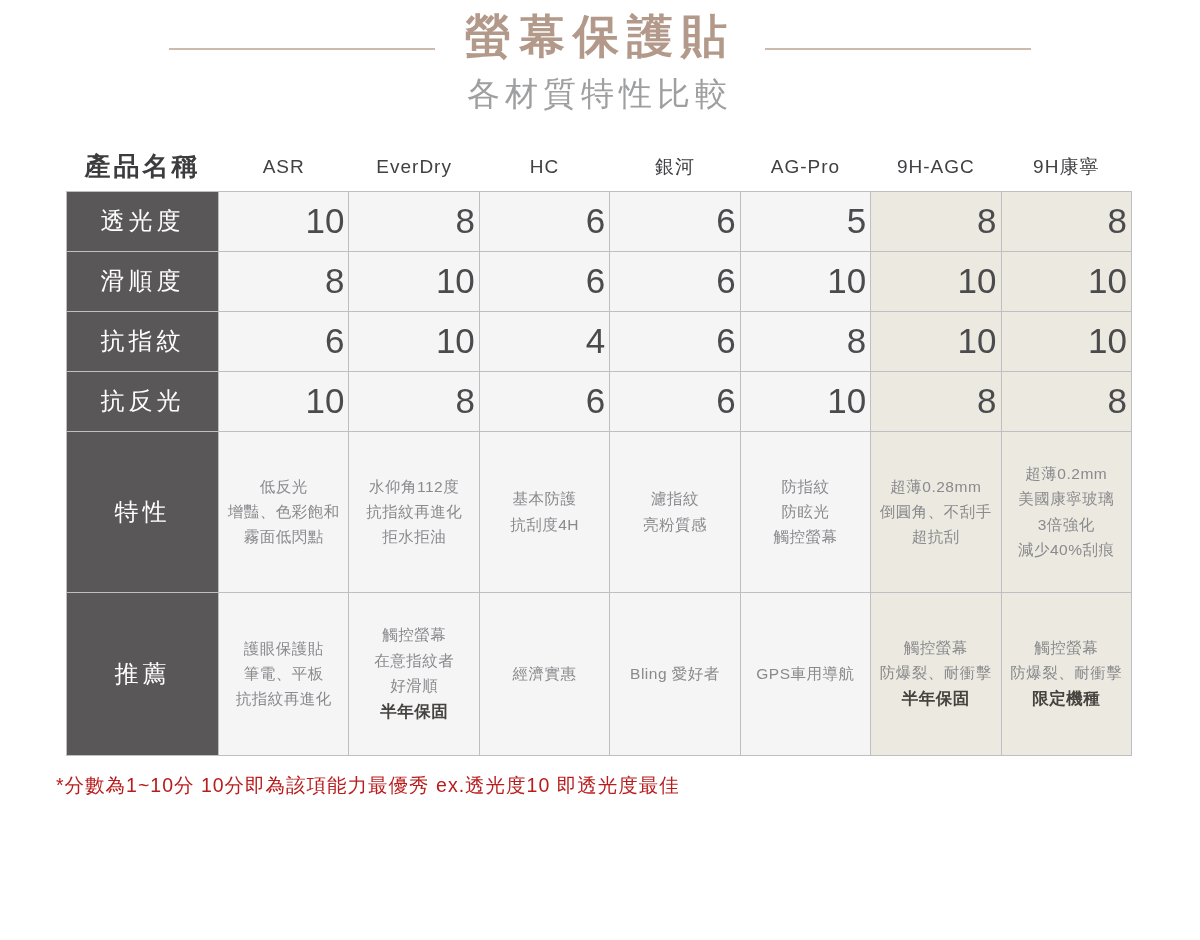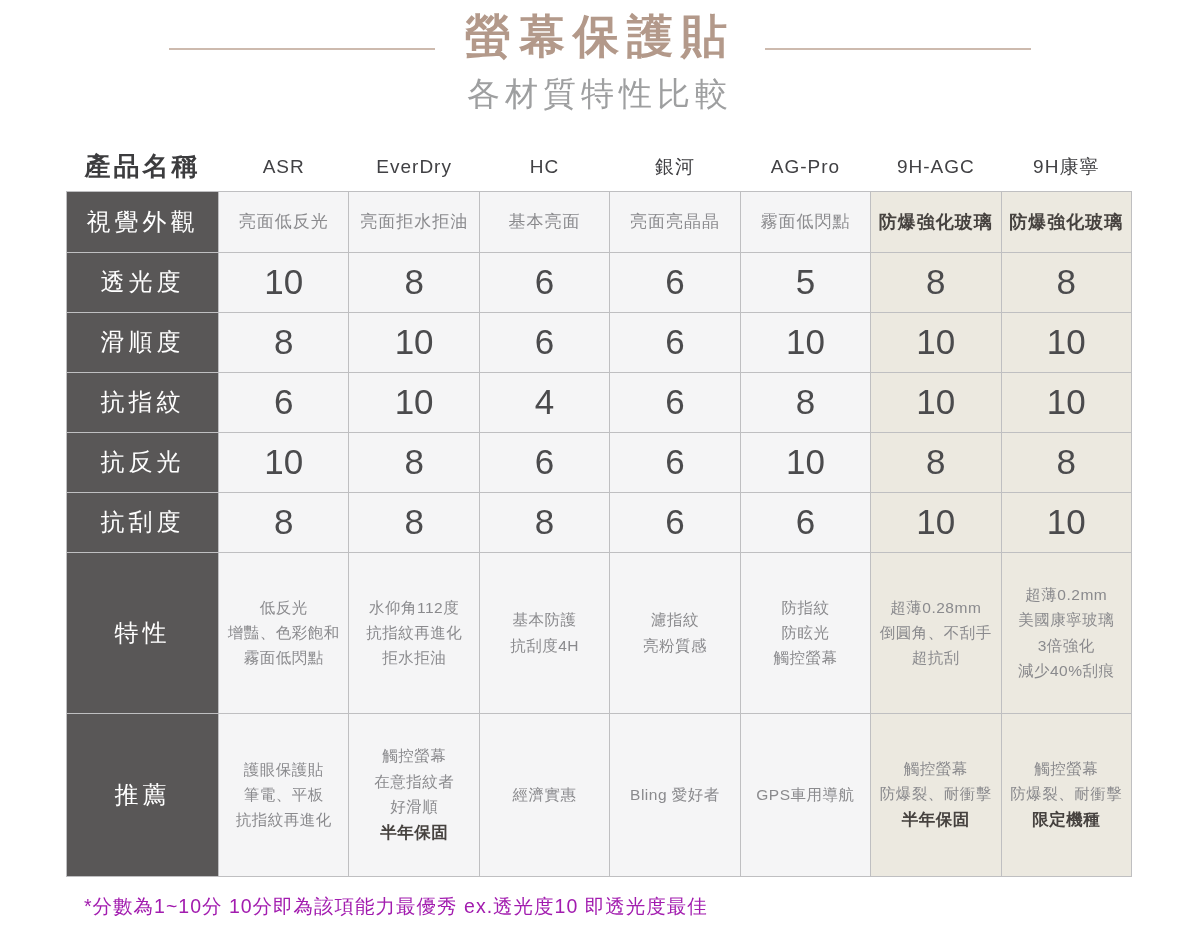--- a/index.html
+++ b/index.html
@@ -41,30 +41,30 @@
     background:#595757;color:#ffffff;
     font-size:24px;letter-spacing:4px;font-weight:400;
   }
   tbody td.hl{background:#ece9e0;}
   tr.r-appearance td{height:56px;}
   tr.r-score td{height:55px;margin-left:8px;}
   tr.r-feature td{height:156px;}
   tr.r-recommend td{height:158px;}
   td.appearance .line{font-size:17px;color:#8a8a8d;letter-spacing:1px;}
   td.appearance .line.bold{font-size:18px;color:#46423f;font-weight:700;}
-  td.score .line{font-size:35px;font-weight:300;color:#4b4b4d;}
+  td.score .line{font-size:35px;font-weight:300;color:#4b4b4d;text-align:right;}
   td.feature .line,td.recommend .line{
     font-size:15.5px;line-height:1.62;color:#8a8a8d;letter-spacing:0.5px;
   }
   td.feature .line.bold,td.recommend .line.bold{
     color:#46423f;font-weight:700;font-size:16.5px;
   }
   
   .footnote{
-    margin:16px 0 0 84px;font-size:19.5px;color:#a21caf;letter-spacing:1px;
+    margin:16px 0 0 56px;font-size:19.5px;color:#b91c1c;letter-spacing:1px;
   }
 </style>
 </head>
 <body>
 
 <div class="page">
 
   <div class="header">
     <div class="title-row">
       <span class="title-rule"></span>
@@ -91,44 +91,20 @@
           <th>ASR</th>
           <th>EverDry</th>
           <th>HC</th>
           <th>銀河</th>
           <th>AG-Pro</th>
           <th>9H-AGC</th>
           <th>9H康寧</th>
         </tr>
     </thead>
     <tbody id="table-body">
-        <tr class="r-appearance">
-          <td class="label">視覺外觀</td>
-          <td class="appearance">
-            <div class="line">亮面低反光</div>
-          </td>
-          <td class="appearance">
-            <div class="line">亮面拒水拒油</div>
-          </td>
-          <td class="appearance">
-            <div class="line">基本亮面</div>
-          </td>
-          <td class="appearance">
-            <div class="line">亮面亮晶晶</div>
-          </td>
-          <td class="appearance">
-            <div class="line">霧面低閃點</div>
-          </td>
-          <td class="hl appearance">
-            <div class="line bold">防爆強化玻璃</div>
-          </td>
-          <td class="hl appearance">
-            <div class="line bold">防爆強化玻璃</div>
-          </td>
-        </tr>
         <tr class="r-score">
           <td class="label">透光度</td>
           <td class="score">
             <div class="line">10</div>
           </td>
           <td class="score">
             <div class="line">8</div>
           </td>
           <td class="score">
             <div class="line">6</div>
@@ -209,44 +185,20 @@
             <div class="line">6</div>
           </td>
           <td class="score">
             <div class="line">10</div>
           </td>
           <td class="hl score">
             <div class="line">8</div>
           </td>
           <td class="hl score">
             <div class="line">8</div>
-          </td>
-        </tr>
-        <tr class="r-score">
-          <td class="label">抗刮度</td>
-          <td class="score">
-            <div class="line">8</div>
-          </td>
-          <td class="score">
-            <div class="line">8</div>
-          </td>
-          <td class="score">
-            <div class="line">8</div>
-          </td>
-          <td class="score">
-            <div class="line">6</div>
-          </td>
-          <td class="score">
-            <div class="line">6</div>
-          </td>
-          <td class="hl score">
-            <div class="line">10</div>
-          </td>
-          <td class="hl score">
-            <div class="line">10</div>
           </td>
         </tr>
         <tr class="r-feature">
           <td class="label">特性</td>
           <td class="feature">
             <div class="line">低反光</div>
             <div class="line">增豔、色彩飽和</div>
             <div class="line">霧面低閃點</div>
           </td>
           <td class="feature">

